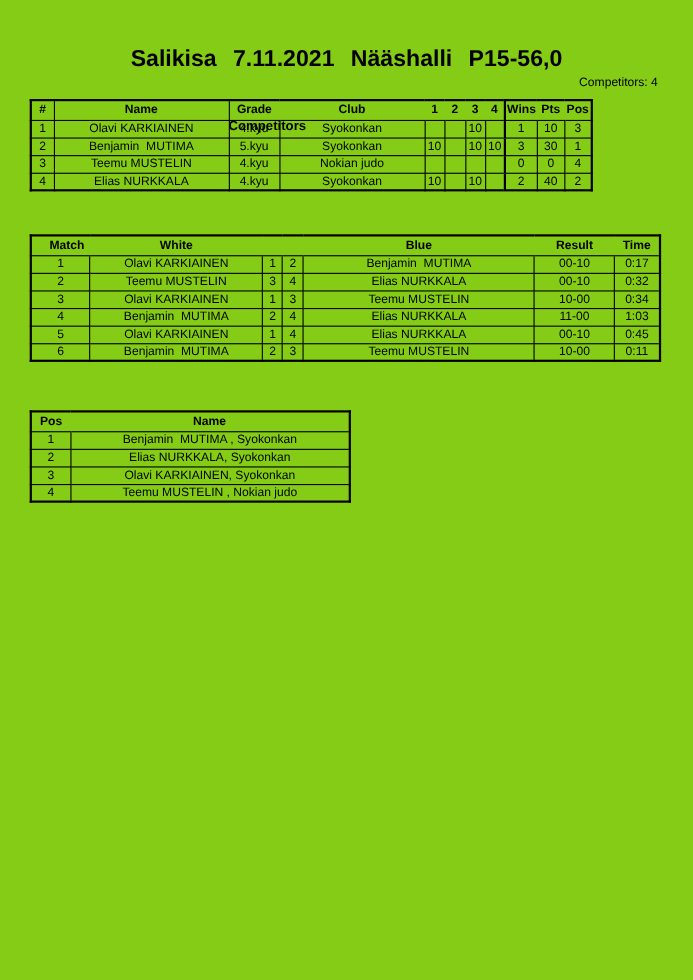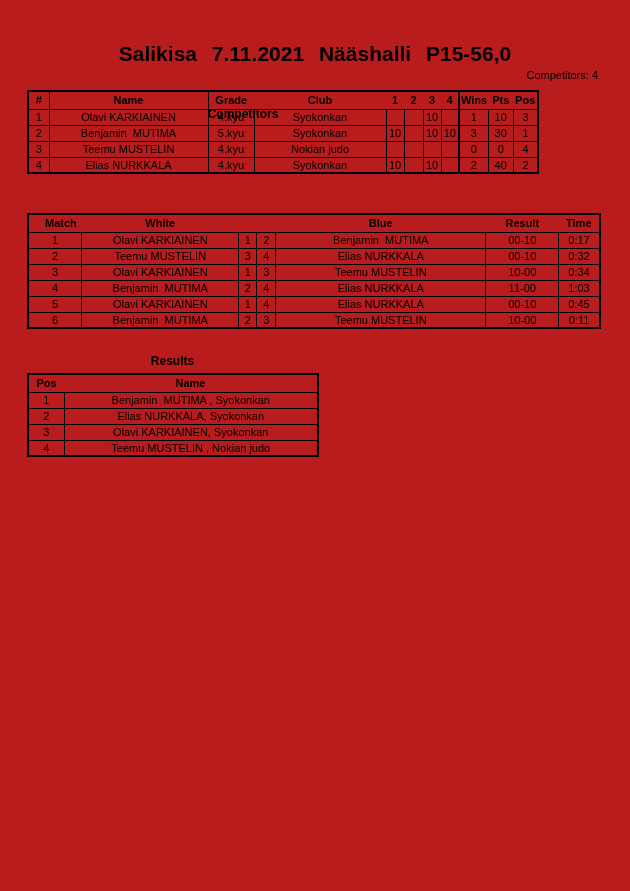--- a/index.html
+++ b/index.html
@@ -1,17 +1,17 @@
 <!DOCTYPE html>
 <html><head>
 <meta charset="utf-8">
 <style>
   html,body{margin:0;padding:0;background:#fff;}
   #page{
-    position:relative;width:630px;height:891px;background:#b91c1c;
+    position:relative;width:630px;height:891px;background:#84cc16;
     font-family:"Liberation Sans","DejaVu Sans",sans-serif;color:#000;
     overflow:hidden;
   }
   .abs{position:absolute;}
   #title{
     top:42px;left:0;width:630px;text-align:center;
     font-size:21px;font-weight:bold;word-spacing:9px;letter-spacing:0px;
   }
   .section-heading{
     font-size:12px;font-weight:bold;text-align:center;
@@ -209,21 +209,20 @@
       <td class="l">Benjamin  MUTIMA</td>
       <td class="c">2</td>
       <td class="c">3</td>
       <td class="l">Teemu MUSTELIN</td>
       <td class="c">10-00</td>
       <td class="c">0:11</td>
     </tr>
   </tbody>
     </table>
 
-  <div id="results-heading" class="abs section-heading">Results</div>
 
   <table id="results-table" class="abs">
     <colgroup>
       <col style="width:36px">
         <col style="width:254px">
     </colgroup>
     <tbody>
         <tr>
       <th class="l nvr">Pos</th>
       <th class="c nvl">Name</th>

